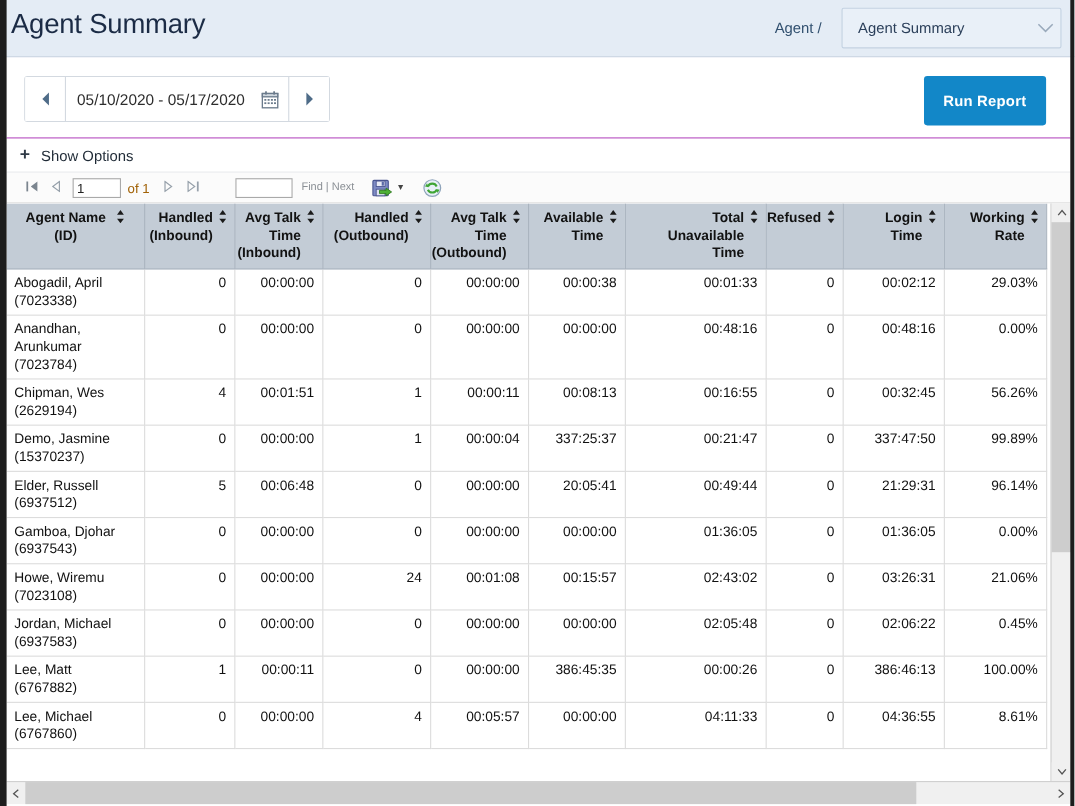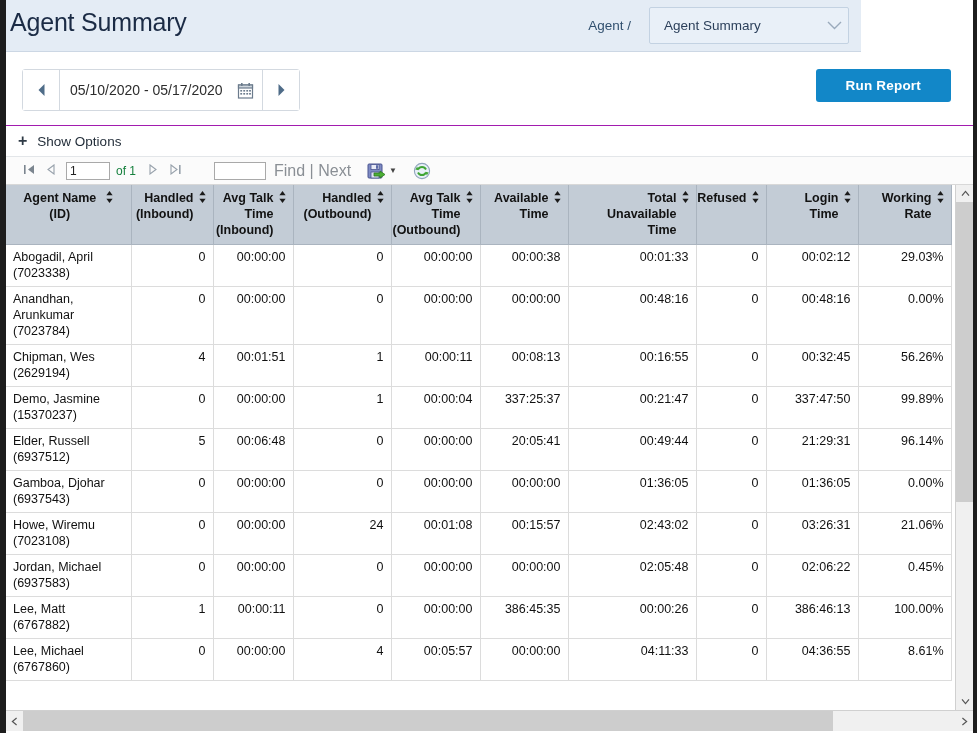--- a/index.html
+++ b/index.html
@@ -26,21 +26,21 @@
   .right-edge {
     position: absolute; right: 0; top: 0;
     width: 4px; height: 733px;
     background: #1d1d1d;
     z-index: 40;
   }
 
   
   .page-header {
     position: absolute; left: 0; top: 0;
-    width: 861px; height: 52px;
+    width: 977px; height: 52px;
     background: #e4ecf5;
     border-bottom: 1px solid #ccd7e4;
   }
   .page-title {
     position: absolute; left: 10px; top: 8px;
     font-size: 25px;
     color: #1b2b45;
     font-weight: 400;
     letter-spacing: -0.2px;
     white-space: nowrap;
@@ -102,21 +102,21 @@
     padding: 0 8px 0 10px;
     min-width: 202px;
     font-size: 14px;
     color: #2d2d2d;
   }
   .dr-field .dr-text { flex: 1; white-space: nowrap; }
   .cal-icon { margin-left: 10px; display:flex; align-items:center; }
 
   .run-report {
     position: absolute; right: 22px; top: 16px;
-    height: 33px; padding: 0 30px;
+    height: 45px; padding: 0 18px;
     background: #1287c8;
     color: #ffffff;
     border: none; border-radius: 3px;
     font-size: 13.5px; font-weight: bold;
     font-family: "Liberation Sans", sans-serif;
     cursor: pointer;
     letter-spacing: 0.2px;
   }
 
   
@@ -154,32 +154,32 @@
   .page-input {
     width: 44px; height: 18px;
     border: 1px solid #a9a9a9;
     background: #fff;
     font-size: 12px;
     padding: 0 3px;
     margin: 0 4px;
     font-family: "Liberation Sans", sans-serif;
     color: #222;
   }
-  .of-label { margin: 0 6px 0 2px; font-size: 12px; color: #15803d; text-align: center; }
+  .of-label { margin: 0 6px 0 2px; font-size: 12px; color: #a16207; text-align: center; }
   .find-input {
     width: 52px; height: 18px;
     border: 1px solid #a9a9a9;
     background: #fff;
     margin-left: 28px;
     font-family: "Liberation Sans", sans-serif;
     font-size: 12px;
   }
   .find-links {
     margin-left: 8px;
-    font-size: 16px;
+    font-size: 10px;
     color: #8a8f95;
     white-space: nowrap;
   }
   .tb-ico { margin-left: 16px; display: flex; align-items: center; cursor: pointer; }
   .tb-caret { margin-left: 3px; color: #444; font-size: 8px; }
 
   
   .grid-wrap {
     position: absolute; left: 6px; top: 185px;
     width: 967px; height: 525px;

